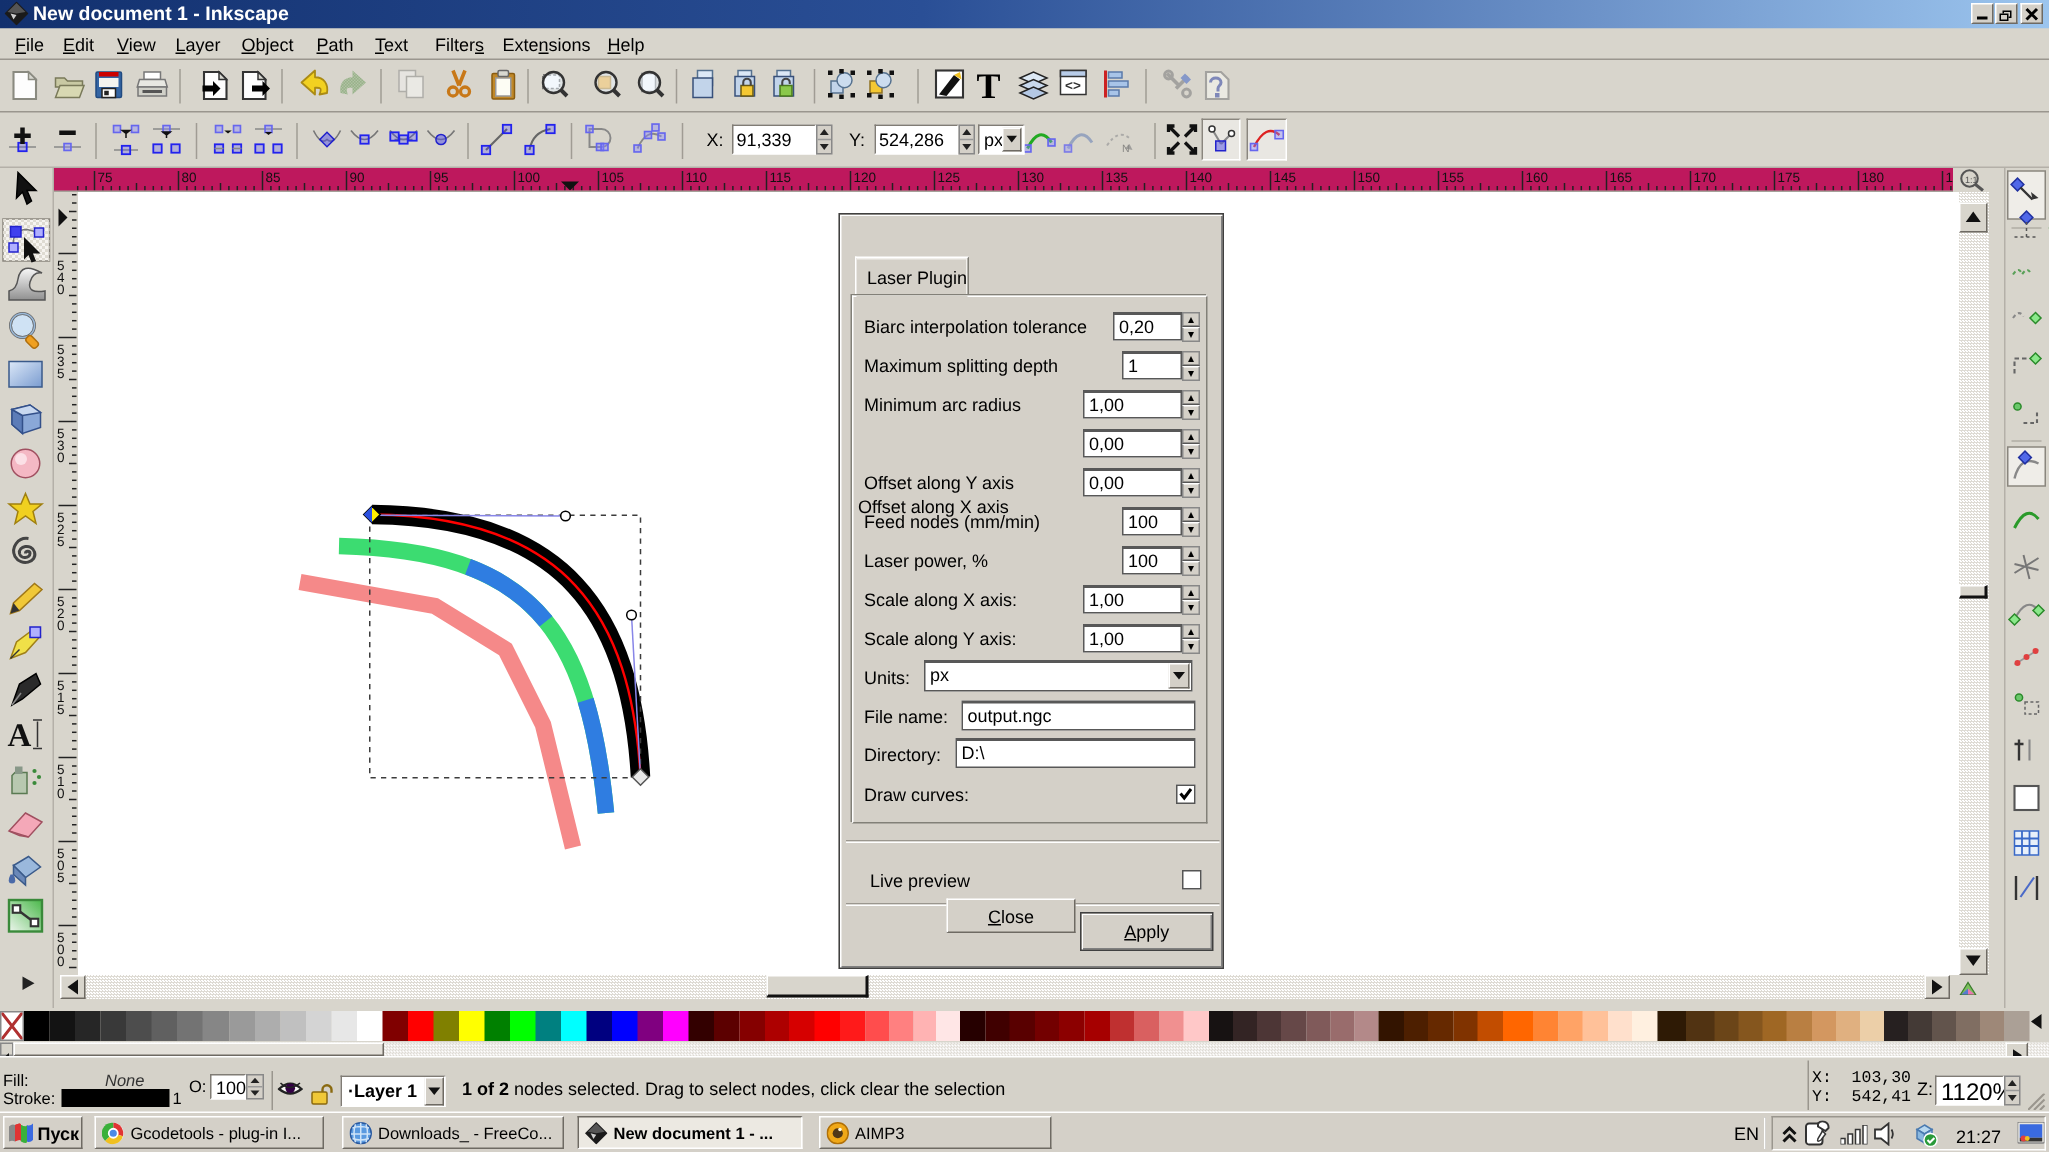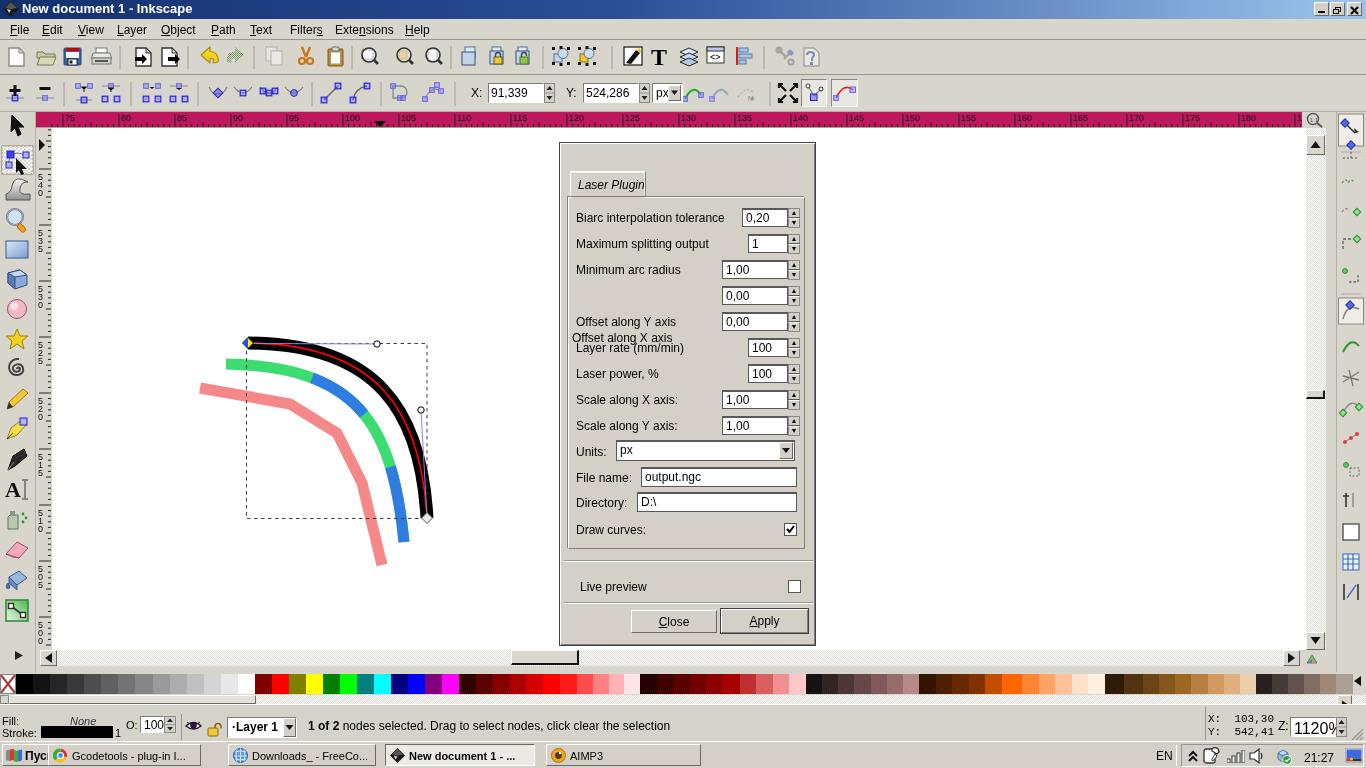--- a/index.html
+++ b/index.html
@@ -1204,21 +1204,21 @@
   <svg class="abs" style="left:3px;top:3px" width="16" height="15" viewBox="0 0 16 15">
         <path d="M0,3 Q2,1 4,2 L4,13 Q2,12 0,13 Z" fill="#888"></path>
         <path d="M4,2 Q8,0 8,2 L8,13 Q8,11 4,13 Z" fill="#e03434"></path>
         <path d="M8,2 Q12,4 12,2 L12,13 Q12,15 8,13 Z" fill="#3ab03a"></path>
         <path d="M12,2 Q14,3 16,1 L16,12 Q14,14 12,13 Z" fill="#3a6ae0"></path>
         <path d="M8,2 Q12,4 12,2 L12,7.5 Q12,9.5 8,7.5 Z" fill="#3ab03a"></path>
         <path d="M4,2 Q8,0 8,2 L8,7.5 Q8,5.5 4,7.5 Z" fill="#e03434"></path>
       </svg>
   <b class="abs" style="left:22px;top:4px;font-size:12px;">Пуск</b>
  </div>
- <div class="abs raised" style="left:48px;top:2px;width:153px;height:22px;background:#d4d0c8;">
+ <div class="abs raised" style="left:63px;top:2px;width:153px;height:22px;background:#d4d0c8;">
   <svg class="abs" style="left:4px;top:3px" width="15" height="15">
         <circle cx="7.5" cy="7.5" r="7" fill="#fff"></circle>
         <path d="M7.5,7.5 L7.5,0.5 A7,7 0 0 1 13.9,9.5 Z" fill="#e03434"></path>
         <path d="M7.5,7.5 L13.9,9.5 A7,7 0 0 1 2,12.5 Z" fill="#f0c020"></path>
         <path d="M7.5,7.5 L2,12.5 A7,7 0 0 1 7.5,0.5 Z" fill="#3ab03a"></path>
         <circle cx="7.5" cy="7.5" r="3" fill="#4a8ae8" stroke="#fff" stroke-width="1.2"></circle>
       </svg>
   <span class="abs" style="left:23px;top:5px;">Gcodetools - plug-in I...</span>
  </div>
  <div class="abs raised" style="left:228px;top:2px;width:148px;height:22px;background:#d4d0c8;">
@@ -1279,42 +1279,42 @@
         <rect x="1.5" y="10.5" width="15" height="2.5" fill="#333"></rect>
         <circle cx="4" cy="11" r="2" fill="#e04040"></circle>
         <circle cx="6.5" cy="11" r="1.6" fill="#f0c020"></circle>
       </svg>
  </div>
 </div>
 
 <div class="abs" id="dialog" style="left:559px;top:142px;width:257px;height:504px;background:#d4d0c8;border:1px solid #404040;box-shadow:inset 1px 1px 0 #fff, inset -1px -1px 0 #808080;font-size:12px;">
 
  <div class="abs" style="left:10px;top:28px;width:76px;height:27px;background:#d4d0c8;border:1px solid #828078;border-bottom:none;border-top-color:#fff;border-left-color:#fff;box-shadow:inset -1px 1px 0 #f2f0ec;">
-  <span class="abs" style="left:7px;top:6px;font-style:italic;">Laser Plugin</span>
+  <span class="abs" style="left:7px;top:6px;">Laser Plugin</span>
  </div>
 
  <div class="abs" style="left:8px;top:54px;width:237px;height:352px;border:1px solid #828078;border-top-color:#fff;border-left-color:#fff;box-shadow:-1px -1px 0 #828078;background:#d4d0c8;"></div>
  <div class="abs" style="left:11px;top:54px;width:74px;height:2px;background:#d4d0c8;"></div>
 
  <div class="abs" style="left:16px;top:68px;">Biarc interpolation tolerance</div>
  <div class="abs fld" style="left:182px;top:65px;width:46px;height:19px;">0,20</div>
  <div class="abs spin" style="left:228px;top:65px;"></div>
- <div class="abs" style="left:16px;top:94px;">Maximum splitting output</div>
+ <div class="abs" style="left:16px;top:94px;">Maximum splitting depth</div>
  <div class="abs fld" style="left:188px;top:91px;width:40px;height:19px;">1</div>
  <div class="abs spin" style="left:228px;top:91px;"></div>
  <div class="abs" style="left:16px;top:120px;">Minimum arc radius</div>
  <div class="abs fld" style="left:162px;top:117px;width:66px;height:19px;">1,00</div>
  <div class="abs spin" style="left:228px;top:117px;"></div>
  <div class="abs" style="left:12px;top:146px;margin-top:42px;">Offset along X axis</div>
  <div class="abs fld" style="left:162px;top:143px;width:66px;height:19px;">0,00</div>
  <div class="abs spin" style="left:228px;top:143px;"></div>
  <div class="abs" style="left:16px;top:172px;">Offset along Y axis</div>
  <div class="abs fld" style="left:162px;top:169px;width:66px;height:19px;">0,00</div>
  <div class="abs spin" style="left:228px;top:169px;"></div>
- <div class="abs" style="left:16px;top:198px;">Layer rate (mm/min)</div>
+ <div class="abs" style="left:16px;top:198px;">Feed nodes (mm/min)</div>
  <div class="abs fld" style="left:188px;top:195px;width:40px;height:19px;">100</div>
  <div class="abs spin" style="left:228px;top:195px;"></div>
  <div class="abs" style="left:16px;top:224px;">Laser power, %</div>
  <div class="abs fld" style="left:188px;top:221px;width:40px;height:19px;">100</div>
  <div class="abs spin" style="left:228px;top:221px;"></div>
  <div class="abs" style="left:16px;top:250px;">Scale along X axis:</div>
  <div class="abs fld" style="left:162px;top:247px;width:66px;height:19px;">1,00</div>
  <div class="abs spin" style="left:228px;top:247px;"></div>
  <div class="abs" style="left:16px;top:276px;">Scale along Y axis:</div>
  <div class="abs fld" style="left:162px;top:273px;width:66px;height:19px;">1,00</div>
@@ -1331,20 +1331,20 @@
  <div class="abs" style="left:16px;top:380px;">Draw curves:</div>
  <div class="abs" style="left:224px;top:380px;width:13px;height:13px;background:#fff;border:1px solid #555;"><svg width="11" height="11">
         <path d="M2,5 L4.5,8 L9,2" stroke="#000" stroke-width="2" fill="none"></path>
       </svg></div>
 
  <div class="abs" style="left:4px;top:417px;width:249px;height:2px;border-top:1px solid #9a968e;border-bottom:1px solid #fff;"></div>
  <div class="abs" style="left:20px;top:437px;">Live preview</div>
  <div class="abs" style="left:228px;top:437px;width:13px;height:13px;background:#fff;border:1px solid #555;"></div>
  <div class="abs" style="left:4px;top:459px;width:249px;height:2px;border-top:1px solid #9a968e;border-bottom:1px solid #fff;"></div>
 
- <div class="abs raised" style="left:71px;top:467px;width:86px;height:23px;background:#d4d0c8;text-align:center;padding-top:4px;"><u>C</u>lose</div>
+ <div class="abs raised" style="left:71px;top:456px;width:86px;height:23px;background:#d4d0c8;text-align:center;padding-top:4px;"><u>C</u>lose</div>
  <div class="abs" style="left:160px;top:465px;width:89px;height:26px;background:#d4d0c8;border:1px solid #404040;box-shadow:inset 1px 1px 0 #fff,inset -1px -1px 0 #808080;text-align:center;padding-top:5px;"><u>A</u>pply</div>
 </div>
 <style>
 .spin{width:11px;height:19px;}
 .spin::before{content:"\25B4";position:absolute;left:0;top:0;width:10px;height:8px;background:#d4d0c8;border:1px solid #888;border-bottom:1px solid #555;font-size:8px;line-height:7px;text-align:center;color:#000;}
 .spin::after{content:"\25BE";position:absolute;left:0;top:10px;width:10px;height:8px;background:#d4d0c8;border:1px solid #888;border-top:1px solid #fff;font-size:8px;line-height:7px;text-align:center;color:#000;}
 </style>
 
 </body></html>

